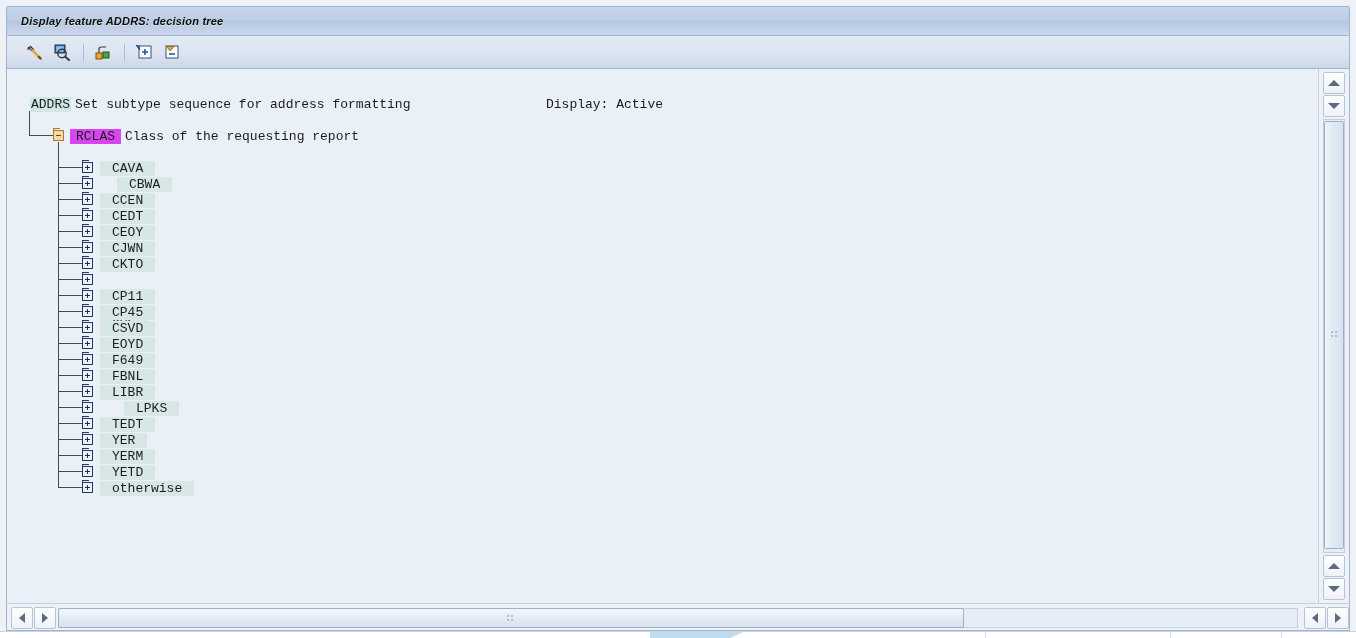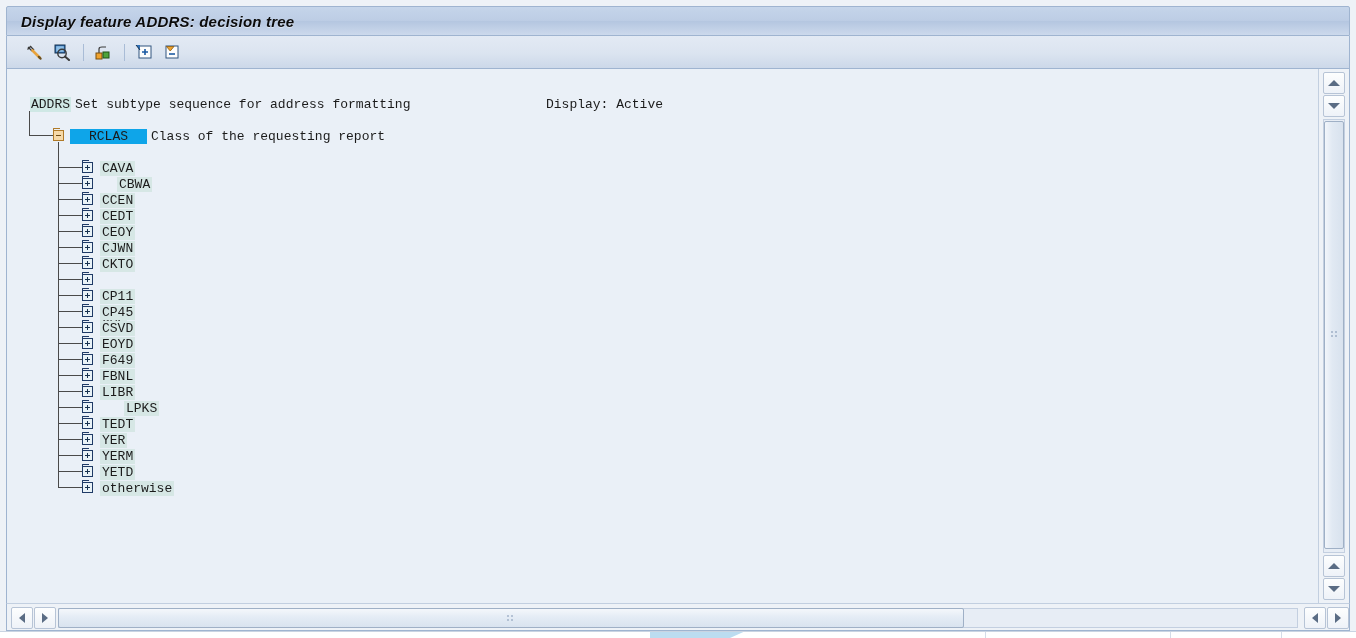--- a/index.html
+++ b/index.html
@@ -19,21 +19,21 @@
   .titlebar{
     position:absolute;left:6px;top:6px;width:1344px;height:30px;
     background:linear-gradient(to bottom,#c5d5ea 0%,#bdcde5 48%,#b4c6e0 50%,#ccd9ec 100%);
     border:1px solid #9fb4d0;
     border-radius:2px 2px 0 0;
     box-sizing:border-box;
     display:flex;align-items:center;
   }
   .titlebar .ttl{
     font-family:"Liberation Sans",sans-serif;
-    font-size:15px;font-weight:bold;font-style:italic;
+    font-size:11px;font-weight:bold;font-style:italic;
     color:#0b0b0b;letter-spacing:.2px;
     padding-left:14px;
     text-shadow:0 1px 0 rgba(255,255,255,.45);
     white-space:nowrap;
   }
 
   
   .toolbar{
     position:absolute;left:6px;top:36px;width:1344px;height:33px;
     background:linear-gradient(to bottom,#e3eaf4 0%,#dbe4f0 55%,#ccd8e9 100%);
@@ -84,24 +84,24 @@
     color:#1b1b1b;
     white-space:nowrap;
   }
 
   
   .row{position:relative;height:16px;line-height:16px;}
   .hl-root{
     background:#cfe8e5;padding:0 1px;
   }
   .hl-node{
-    background:#d6e7e5;padding:0 2px;
+    background:#d6e7e5;padding:0 12px;
   }
   .hl-branch{
-    background:#0ea5e9;padding:0 19px;
+    background:#d946ef;padding:0 6px;
   }
   .txt{padding-left:4px;}
   .status{position:absolute;left:516px;top:0;white-space:nowrap;}
 
   
   .vline{position:absolute;width:1px;background:#4a4a4a;}
   .hline{position:absolute;height:1px;background:#4a4a4a;}
 
   
   .ic{

